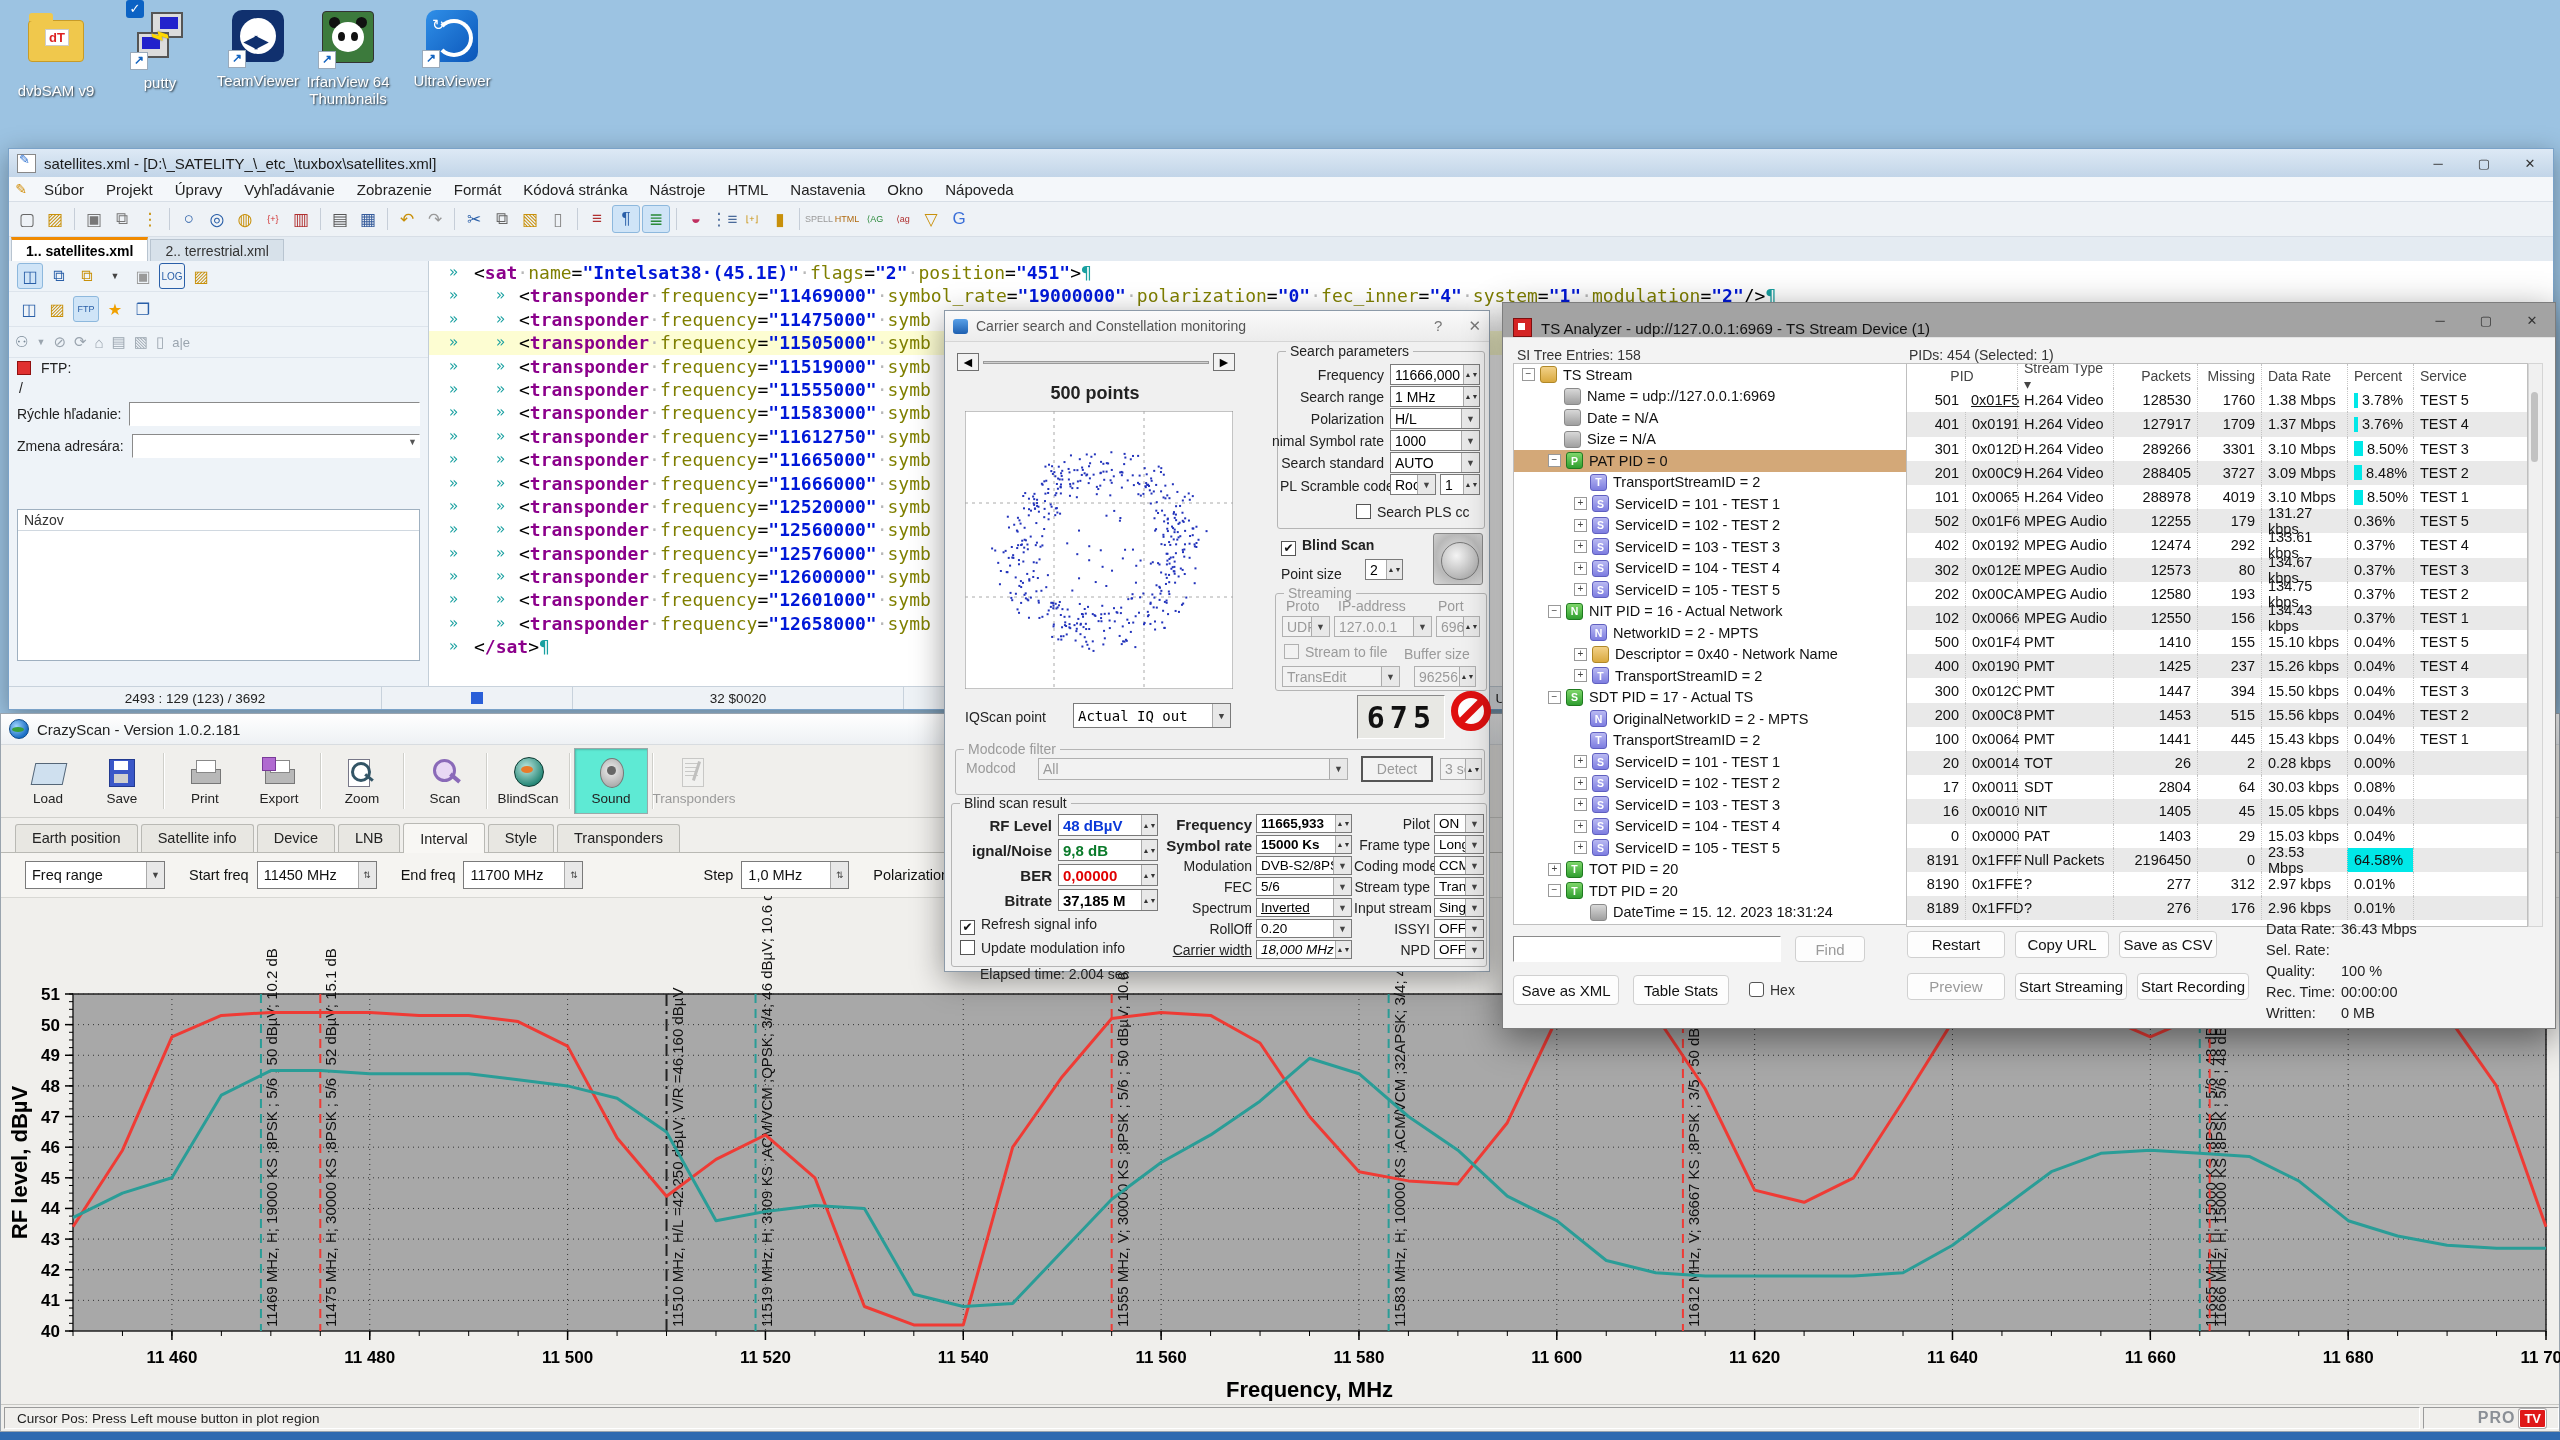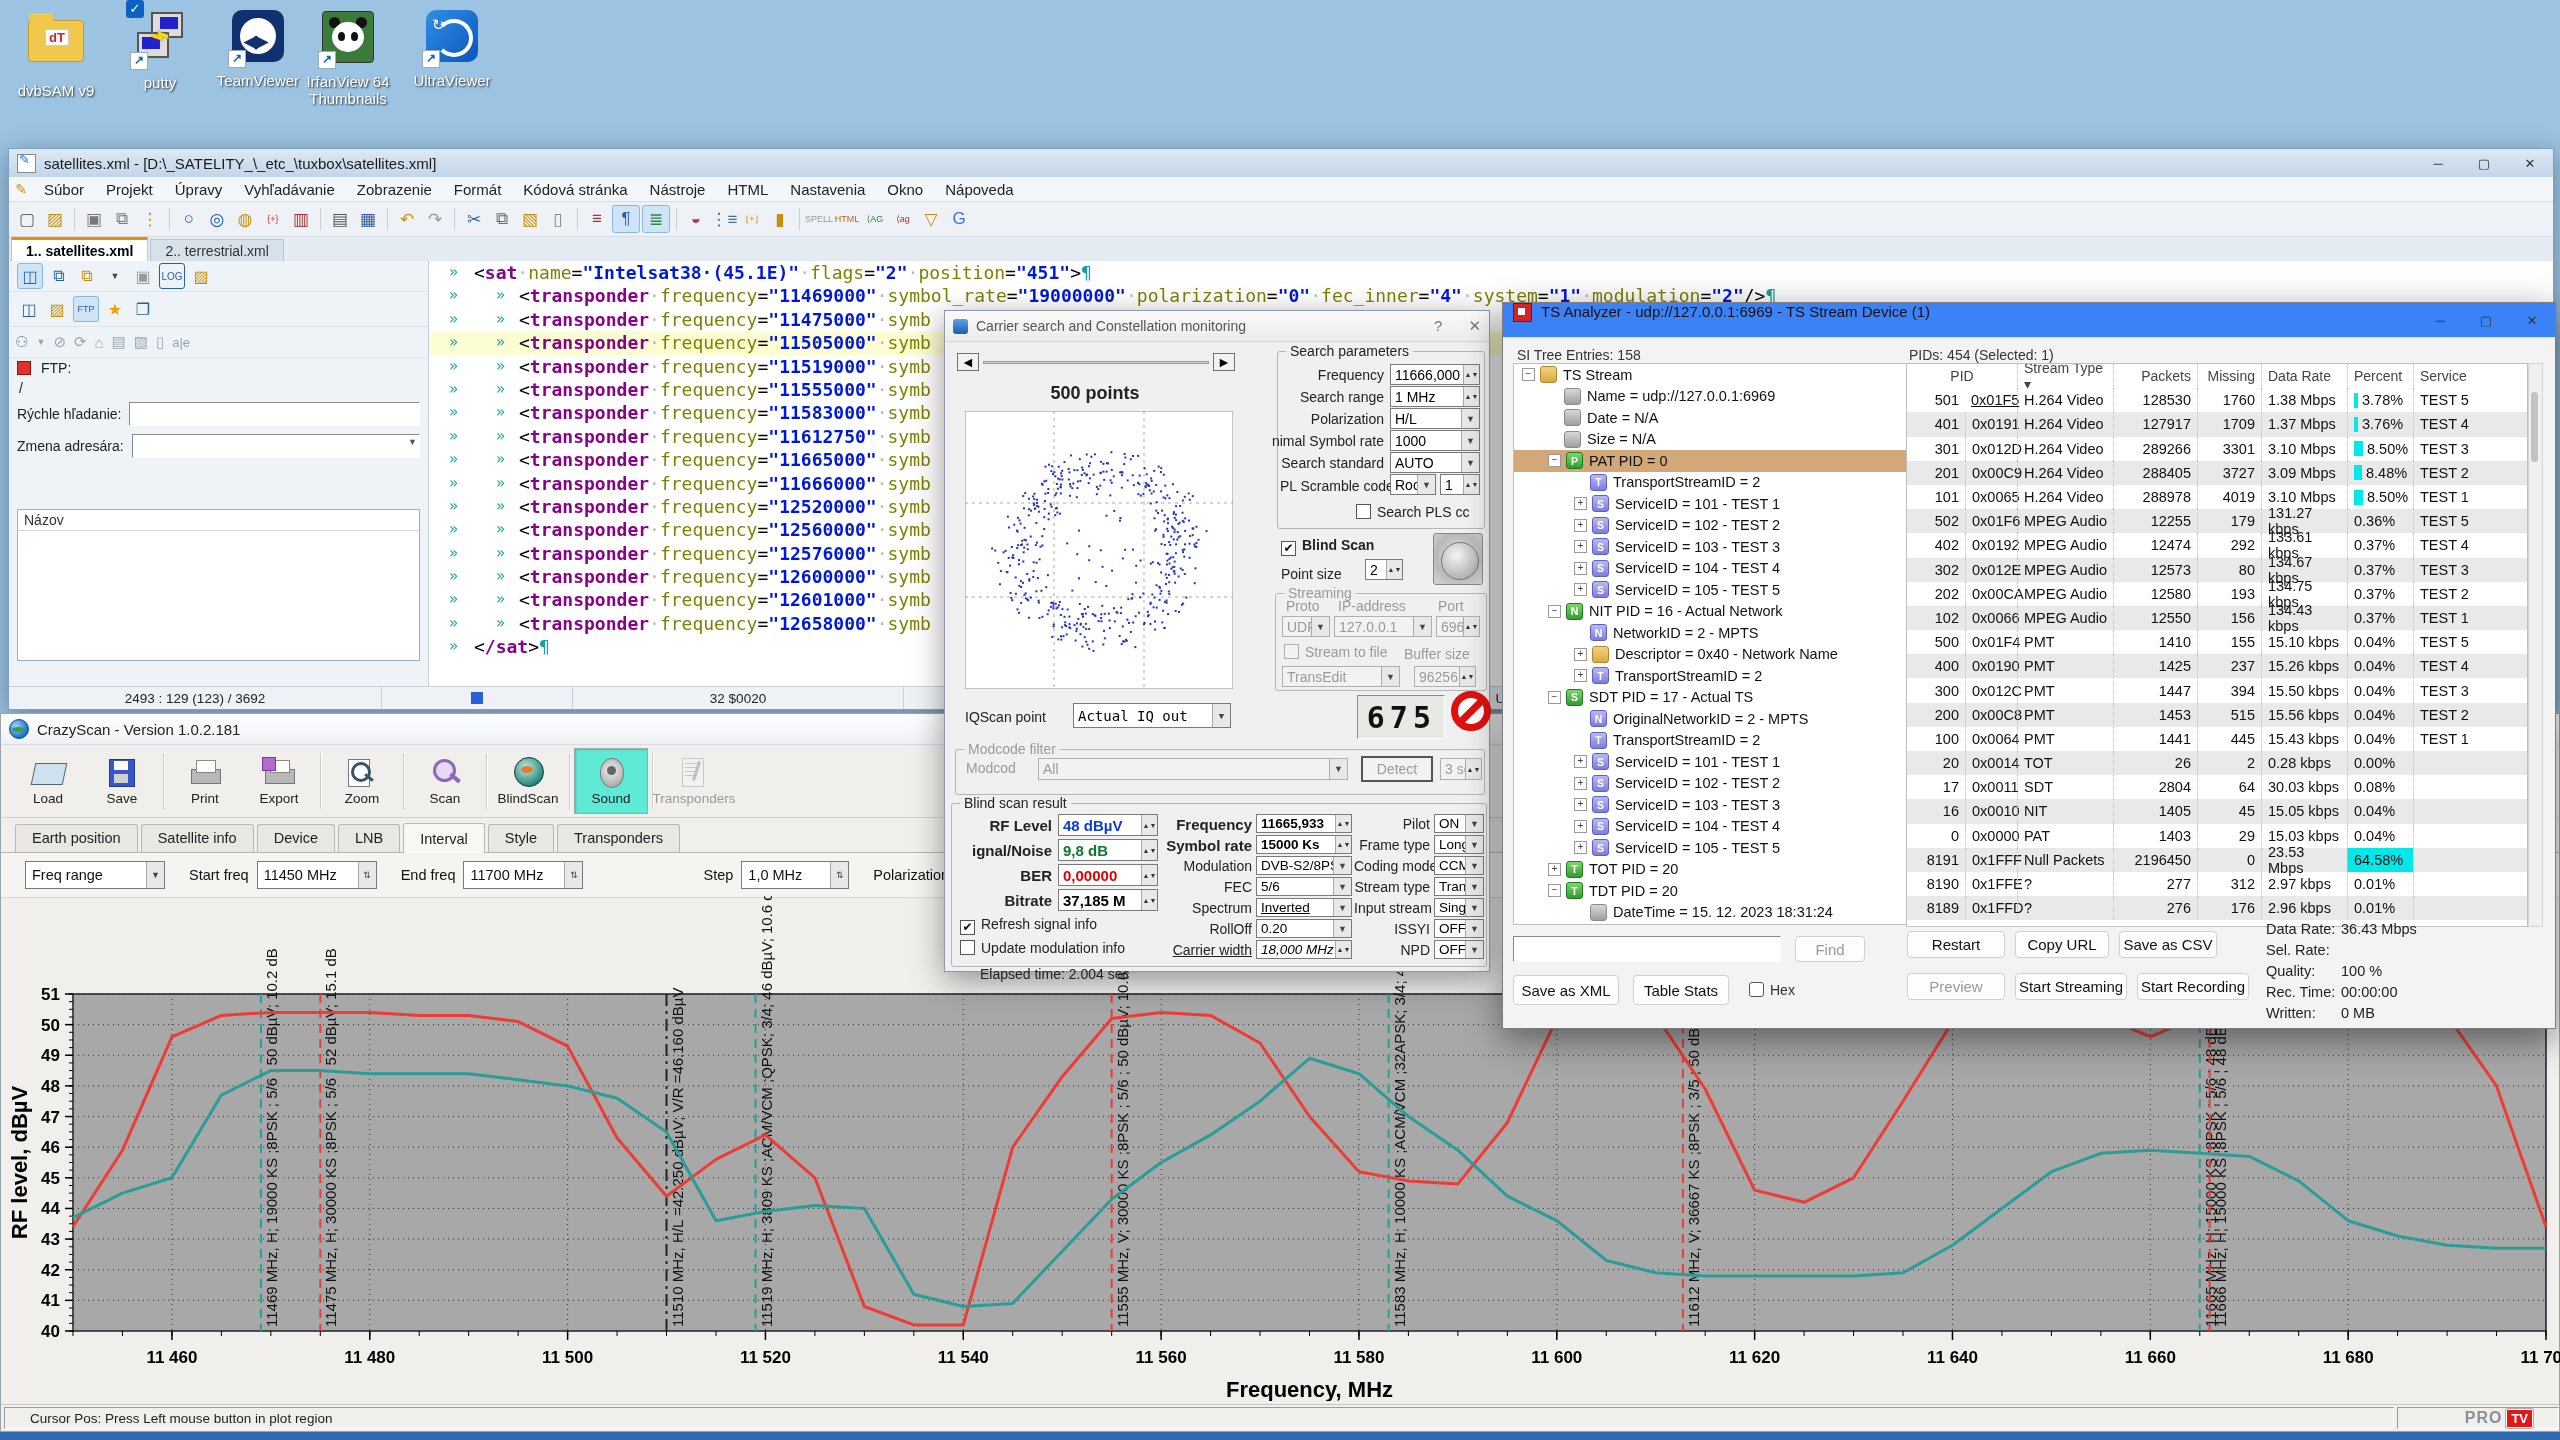--- a/index.html
+++ b/index.html
@@ -112,21 +112,21 @@
   .glabel{position:absolute;font-size:14px;color:#222;white-space:nowrap;}
   .glabel.b{font-weight:bold;font-size:15px;}
   .val-blue{color:#0a39d8;font-weight:bold;} .val-green{color:#0a7a2a;font-weight:bold;}
   .val-red{color:#e00000;font-weight:bold;} .val-black{color:#000;font-weight:bold;}
   .disab{color:#9a9a9a;}
   .disab .cb,.combo.dis, .spin.dis{background:#f2f2f2;color:#9a9a9a;border-color:#b0b0b0;}
 
   
   #ts{left:1502px;top:302px;width:1054px;height:727px;background:#f3f3f3;border:1px solid #7d7d7d;z-index:40;
       box-shadow:0 10px 34px rgba(0,0,0,.45);}
-  #ts .titlebar{height:34px;background:#3b82f6;display:flex;align-items:flex-start;padding-left:10px;font-size:15px;color:#111;
+  #ts .titlebar{height:34px;background:#a3a3a3;display:flex;align-items:flex-end;padding-left:10px;font-size:15px;color:#111;
       border-bottom:1px solid #e2e2e2;}
   #ts .tsico{width:17px;height:17px;background:#d42424;border:1px solid #7d1010;margin-right:9px;position:relative;}
   #ts .tsico:after{content:"";position:absolute;left:4px;top:4px;width:7px;height:7px;background:#fff;}
   .panel-lbl{position:absolute;font-size:14px;color:#333;}
   #tree{position:absolute;left:10px;top:60px;width:392px;height:560px;background:#fff;border:1px solid #bfbfbf;
         overflow:hidden;font-size:14.5px;}
   .trow{height:21.5px;display:flex;align-items:center;white-space:nowrap;color:#111;}
   .trow.sel{background:#d3a878;}
   .texp{width:11px;height:11px;border:1px solid #999;background:#fff;font-size:10px;line-height:9px;text-align:center;
         color:#444;margin-right:5px;flex:none;}
@@ -170,21 +170,21 @@
   #csctrl{height:44px;display:flex;align-items:center;font-size:14.5px;color:#111;background:#f5f4f1;border-bottom:1px solid #d8d8d4;}
   #csctrl .lab{margin:0 8px 0 24px;}
   #csctrl .fld{position:relative;height:26px;border:1px solid #7a7a7a;background:#fff;display:flex;align-items:center;
       padding:0 20px 0 6px;}
   #csctrl .fld .arr{position:absolute;right:0;top:0;bottom:0;width:17px;background:#e8e8e8;border-left:1px solid #aaa;
       font-size:9px;display:flex;align-items:center;justify-content:center;color:#444;}
   #cschart{position:absolute;left:0;top:182px;width:2560px;height:505px;}
   #cs .statusbar{position:absolute;left:0;bottom:0;right:0;height:26px;background:#f0efec;border-top:1px solid #c8c8c4;
       display:flex;align-items:center;font-size:13.5px;color:#222;}
   #cs .statusbar .scell{height:20px;border:1px solid;border-color:#9a9a9a #fff #fff #9a9a9a;display:flex;align-items:center;
-      padding:0 25px;margin-left:3px;flex:1;}
+      padding:0 12px;margin-left:3px;flex:1;}
   #cs .statusbar .logo{flex:none;width:110px;justify-content:flex-end;gap:4px;display:flex;align-items:center;}
   .protv-p{color:#8a8f96;font-weight:bold;font-size:16px;letter-spacing:1px;}
   .protv-tv{background:#e01818;color:#fff;font-weight:bold;font-size:13px;padding:1px 4px;border-radius:2px;border:1px solid #fff;
       box-shadow:0 0 0 1px #b0b0b0;}
   #taskstrip{position:absolute;left:0;bottom:0;width:2560px;height:8px;background:#2f6ab0;z-index:50;}
 </style>
 </head>
 <body>
 
 <div id="desktop-icons">

